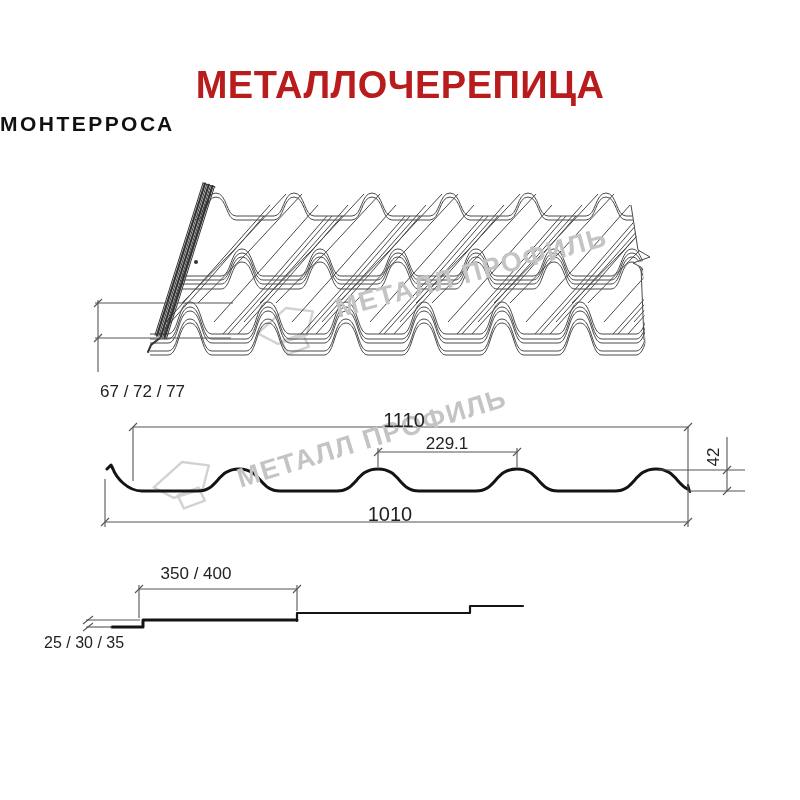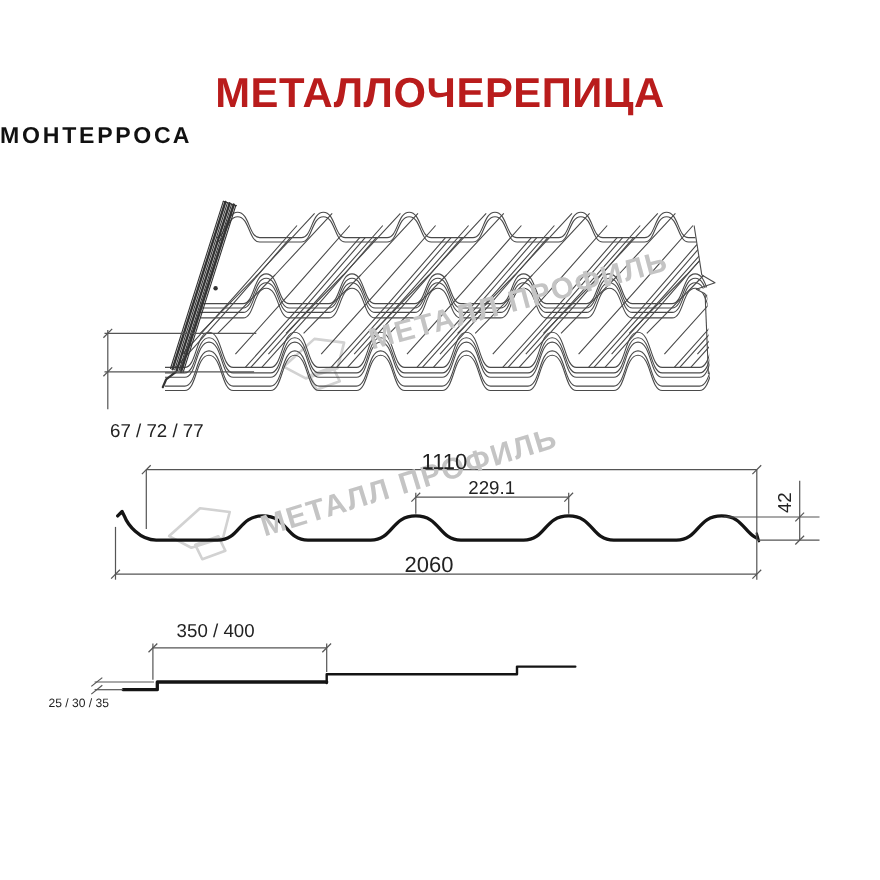--- a/index.html
+++ b/index.html
@@ -177,16 +177,16 @@
       </g>
   </svg>
 
   <div class="wmtext up">МЕТАЛЛ ПРОФИЛЬ</div>
   <div class="wmtext low">МЕТАЛЛ ПРОФИЛЬ</div>
 
   <div class="lbl" style="left:100px;top:354px;margin-top:28px;">67 / 72 / 77</div>
   <div class="lbl big center" style="left:404px;top:409px;">1110</div>
   <div class="lbl center" style="left:447px;top:434px;">229.1</div>
   <div class="lbl rot90" style="left:714px;top:457px;">42</div>
-  <div class="lbl big center" style="left:390px;top:503px;">2060</div>
+  <div class="lbl big center" style="left:390px;top:503px;">1010</div>
   <div class="lbl center" style="left:196px;top:564px;">350 / 400</div>
-  <div class="lbl" style="left:44px;top:634px;font-size:11px;">25 / 30 / 35</div>
+  <div class="lbl" style="left:44px;top:634px;font-size:16px;">25 / 30 / 35</div>
 </div>
 
 </body></html>

